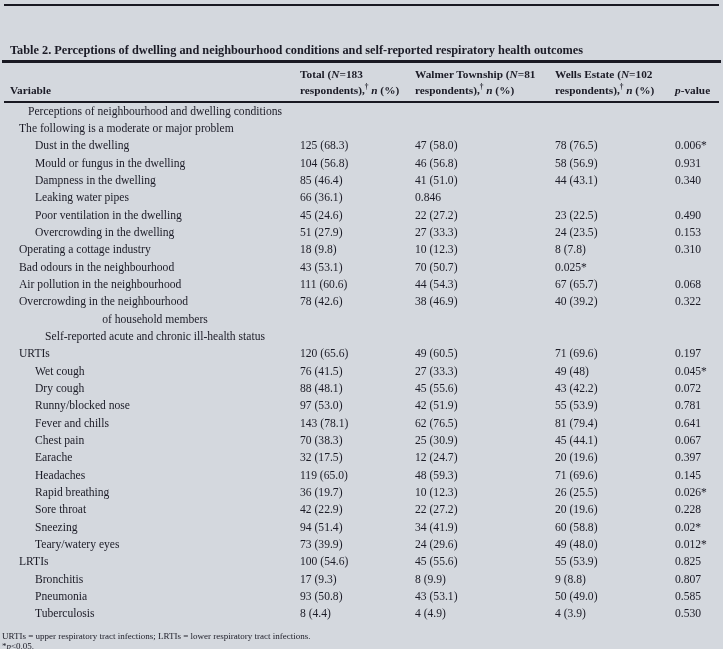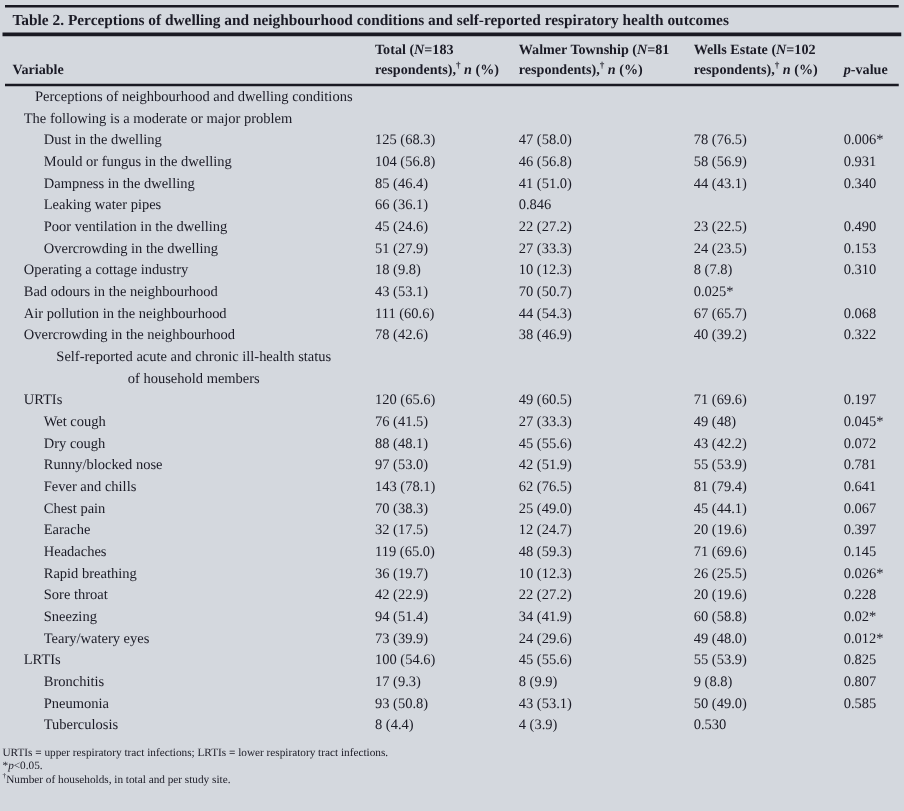--- a/index.html
+++ b/index.html
@@ -14,20 +14,21 @@
   .rule { background:#191922; margin:0 4px; }
   .rule-top   { height:2px; }
   .rule-thick { height:3px; margin:0 2px; }
   .rule-thin  { height:1.5px; }
   .title {
     font-weight:bold;
     font-size:12.3px;
     line-height:14px;
     padding:3px 6px 3px 10px;
     white-space:nowrap;
+    margin-top:34px;
   }
   .grid {
     display:grid;
     grid-template-columns:290px 115px 140px 120px 1fr;
     padding-left:10px;
     padding-right:4px;
   }
   .head {
     align-items:end;
     font-weight:bold;
@@ -153,28 +154,28 @@
         <div>0.068</div>
       </div>
       <div class="grid row">
         <div class="lbl ind1">Overcrowding in the neighbourhood</div>
         <div>78 (42.6)</div>
         <div>38 (46.9)</div>
         <div>40 (39.2)</div>
         <div>0.322</div>
       </div>
       <div class="grid row">
+        <div class="lbl ind0">of household members</div>
+        <div></div>
+        <div></div>
+        <div></div>
+        <div></div>
+      </div>
+      <div class="grid row">
         <div class="lbl ind0">Self-reported acute and chronic ill-health status</div>
-        <div></div>
-        <div></div>
-        <div></div>
-        <div></div>
-      </div>
-      <div class="grid row">
-        <div class="lbl ind0">of household members</div>
         <div></div>
         <div></div>
         <div></div>
         <div></div>
       </div>
       <div class="grid row">
         <div class="lbl ind1">URTIs</div>
         <div>120 (65.6)</div>
         <div>49 (60.5)</div>
         <div>71 (69.6)</div>
@@ -204,21 +205,21 @@
       <div class="grid row">
         <div class="lbl ind2">Fever and chills</div>
         <div>143 (78.1)</div>
         <div>62 (76.5)</div>
         <div>81 (79.4)</div>
         <div>0.641</div>
       </div>
       <div class="grid row">
         <div class="lbl ind2">Chest pain</div>
         <div>70 (38.3)</div>
-        <div>25 (49.0)</div>
+        <div>25 (30.9)</div>
         <div>45 (44.1)</div>
         <div>0.067</div>
       </div>
       <div class="grid row">
         <div class="lbl ind2">Earache</div>
         <div>32 (17.5)</div>
         <div>12 (24.7)</div>
         <div>20 (19.6)</div>
         <div>0.397</div>
       </div>
@@ -274,20 +275,21 @@
       <div class="grid row">
         <div class="lbl ind2">Pneumonia</div>
         <div>93 (50.8)</div>
         <div>43 (53.1)</div>
         <div>50 (49.0)</div>
         <div>0.585</div>
       </div>
       <div class="grid row">
         <div class="lbl ind2">Tuberculosis</div>
         <div>8 (4.4)</div>
+        <div>4 (4.9)</div>
         <div>4 (3.9)</div>
         <div>0.530</div>
       </div>
     </div>
 
   <div id="footnotes">
       <div class="fn"><span>URTIs = upper respiratory tract infections; LRTIs = lower respiratory tract infections.</span></div>
       <div class="fn"><span>*</span><span class="it">p</span><span>&lt;0.05.</span></div>
       <div class="fn"><span class="sup">†</span><span>Number of households, in total and per study site.</span></div>
     </div>

